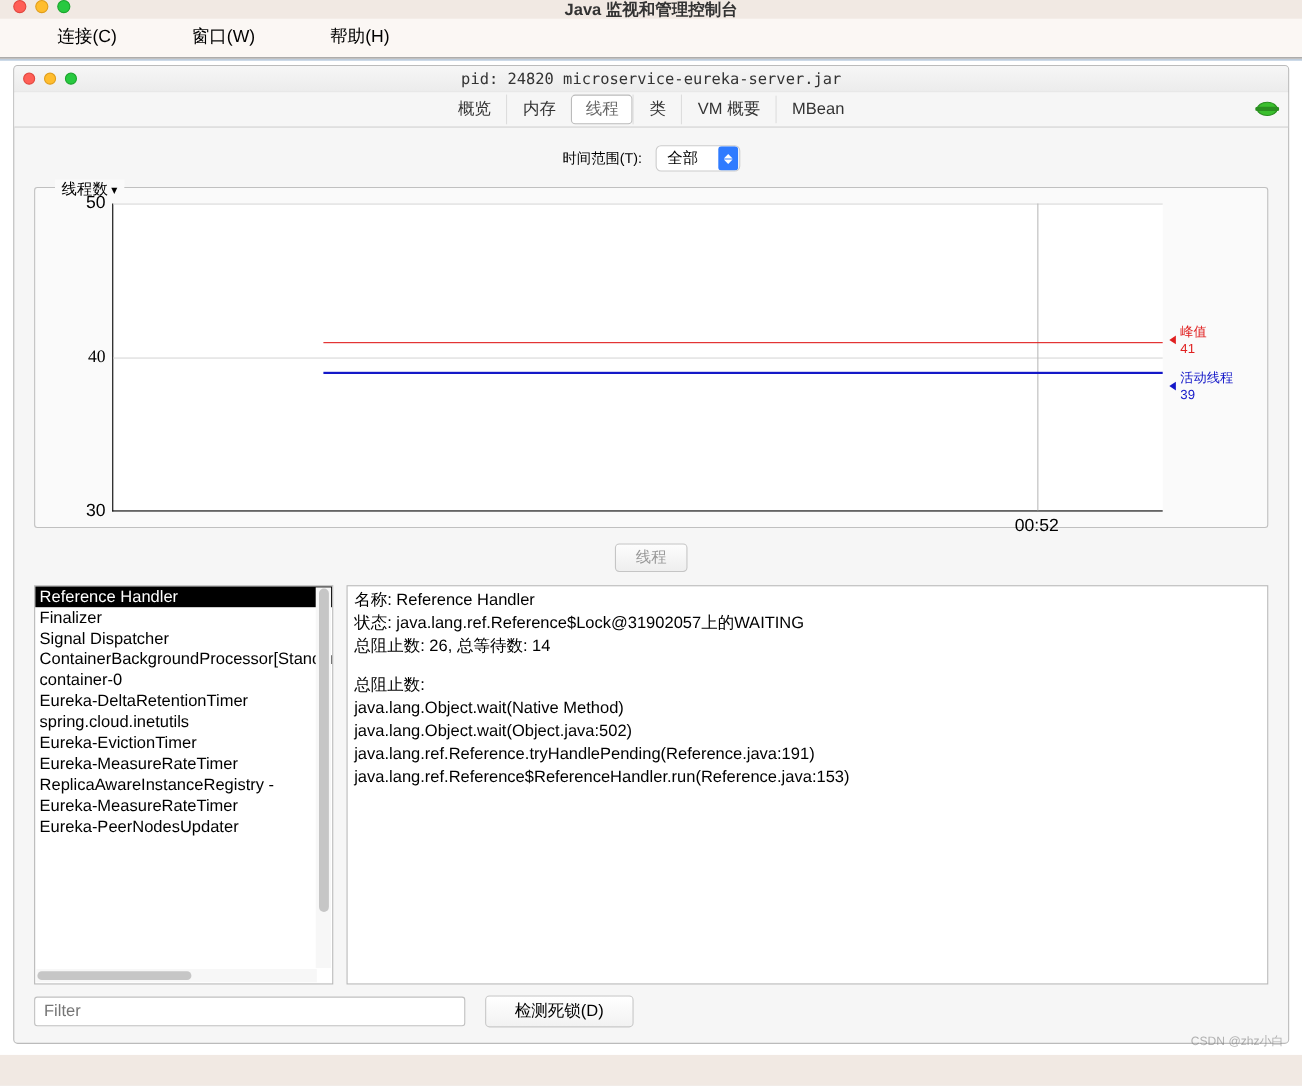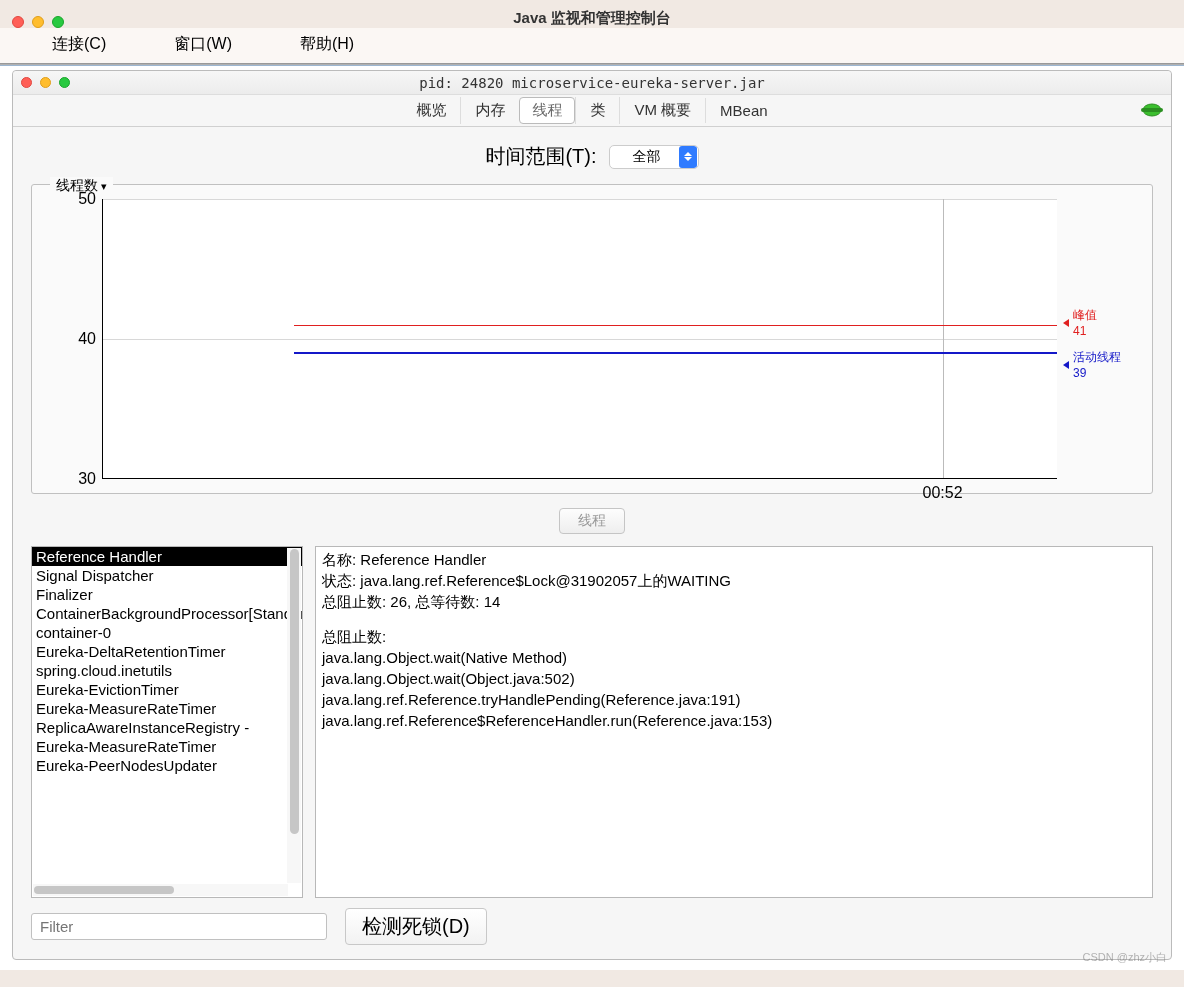--- a/index.html
+++ b/index.html
@@ -10,22 +10,22 @@
   width: 1184px;
   height: 987px;
   overflow: hidden;
 }
 .outer-window {
   background: #f1e9e3;
   border-bottom: 1px solid #b0b0b0;
 }
 .title-bar {
   display: flex;
-  align-items: flex-end;
-  height: 28px;
+  align-items: flex-start;
+  height: 17px;
   position: relative;
 }
 .traffic-lights {
   display: flex;
   gap: 8px;
   padding-left: 12px;
 }
 .tl { width: 12px; height: 12px; border-radius: 50%; }
 .tl.red { background: #ff5f57; border: 0.5px solid #e1473f; }
 .tl.yellow { background: #ffbd2e; border: 0.5px solid #e09e1a; }
@@ -127,30 +127,29 @@
   gap: 10px;
   overflow: hidden;
 }
 .range-row {
   display: flex;
   justify-content: center;
   align-items: center;
   gap: 12px;
   padding: 6px 0 4px;
 }
-.range-label { font-size: 20px; }
+.range-label { font-size: 13px; }
 .range-select {
   display: inline-flex;
   align-items: center;
   border: 1px solid #ccc;
   border-radius: 5px;
   background: #fff;
   height: 24px;
   overflow: hidden;
-  padding-left: 13px;
 }
 .range-select-text { padding: 0 18px 0 10px; font-size: 14px; }
 .range-select-arrow {
   background: #2f7bff;
   width: 18px;
   height: 22px;
   display: flex;
   flex-direction: column;
   align-items: center;
   justify-content: center;
@@ -298,42 +297,42 @@
   background: #c6c6c6;
   border-radius: 4px;
 }
 .filter-input {
   border: 1px solid #c0c0c0;
   border-radius: 3px;
   padding: 4px 8px;
   font-size: 15px;
   background: #fff;
   color: #999;
-  width: 296px;
+  width: 392px;
 }
 .detail-pane {
   flex: 1;
   border: 1px solid #b8b8b8;
   background: #fff;
   padding: 2px 6px;
   font-size: 15px;
   line-height: 1.4;
   overflow: hidden;
 }
 .bottom-row {
   display: flex;
   gap: 18px;
   align-items: center;
 }
 .deadlock-btn {
   border: 1px solid #c8c8c8;
   background: linear-gradient(#fff,#f2f2f2);
   border-radius: 4px;
-  padding: 4px 16px;
-  font-size: 20px;
+  padding: 4px 26px;
+  font-size: 15px;
 }
 .watermark {
   position: absolute;
   right: 4px;
   bottom: -6px;
   font-size: 11px;
   color: rgba(120,120,120,0.55);
 }
 </style>
 </head>
@@ -387,21 +386,21 @@
           <span class="range-select-text">全部</span>
           <span class="range-select-arrow"></span>
         </div>
       </div>
 
       <div class="chart-panel">
         <span class="chart-title">线程数</span>
         <div class="chart-area" id="chart-area">
             <div class="y-ticks">
               <div class="y-tick" style="top: 100%;">30</div>
-              <div class="y-tick" style="top: 50%;">40</div>
+              <div class="y-tick" style="top: 50%; font-family: Liberation Serif, serif;">40</div>
               <div class="y-tick" style="top: 0%;">50</div>
             </div>
             <div class="plot">
               <div class="grid-h" style="top: 50%;"></div>
               <div class="grid-h" style="top: 0%;"></div>
               <div class="vline" style="left: 88%;"></div>
               <div class="line" style="background: rgb(224, 32, 32); left: 20%; right: 0px; top: 45%;"></div>
               <div class="line" style="background: rgb(20, 24, 200); left: 20%; right: 0px; top: 55%;"></div>
               <div class="x-tick" style="left: 88%;">00:52</div>
             </div>
@@ -419,22 +418,22 @@
       </div>
 
       <div class="thread-btn-row">
         <button class="thread-btn">线程</button>
       </div>
 
       <div class="lower">
         <div class="thread-list-wrap">
           <div class="thread-list" id="thread-list">
             <div class="thread-li selected">Reference Handler</div>
+              <div class="thread-li">Finalizer</div>
               <div class="thread-li">Signal Dispatcher</div>
-              <div class="thread-li">Finalizer</div>
               <div class="thread-li">ContainerBackgroundProcessor[StandardEngine</div>
               <div class="thread-li">container-0</div>
               <div class="thread-li">Eureka-DeltaRetentionTimer</div>
               <div class="thread-li">spring.cloud.inetutils</div>
               <div class="thread-li">Eureka-EvictionTimer</div>
               <div class="thread-li">Eureka-MeasureRateTimer</div>
               <div class="thread-li">ReplicaAwareInstanceRegistry -</div>
               <div class="thread-li">Eureka-MeasureRateTimer</div>
               <div class="thread-li">Eureka-PeerNodesUpdater</div>
               <div class="list-scroll">

